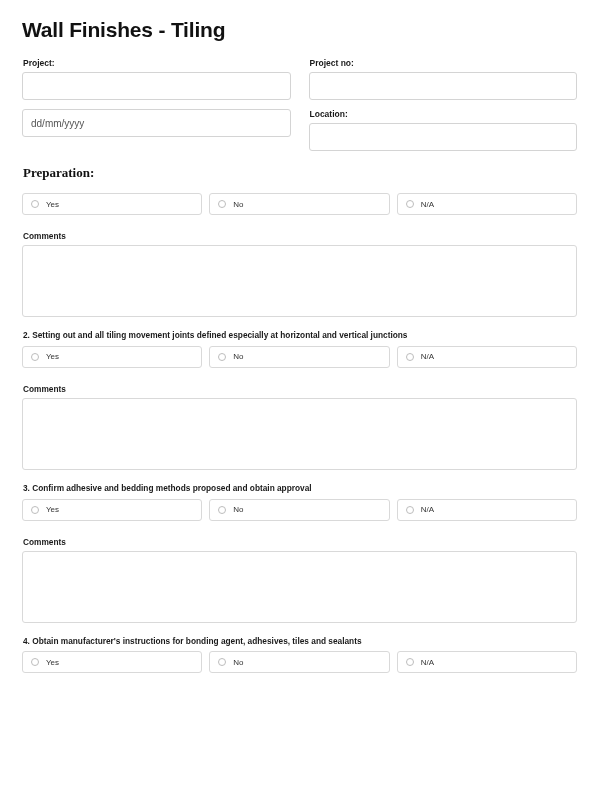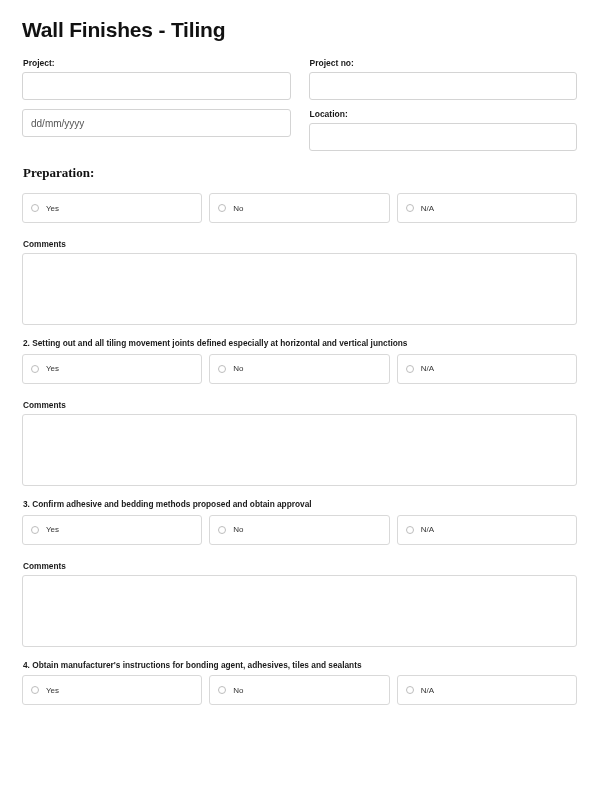--- a/index.html
+++ b/index.html
@@ -73,21 +73,21 @@
     margin: 0 0 5px 1px;
     line-height: 1.3;
   }
   .options {
     display: flex;
     gap: 7px;
     margin-bottom: 11px;
   }
   .option {
     flex: 1 1 0;
-    height: 30px;
+    height: 22px;
     border: 1px solid #d9d9d9;
     border-radius: 3px;
     background: #ffffff;
     display: flex;
     align-items: center;
     padding-left: 8px;
     gap: 7px;
     cursor: pointer;
   }
   .radio {

